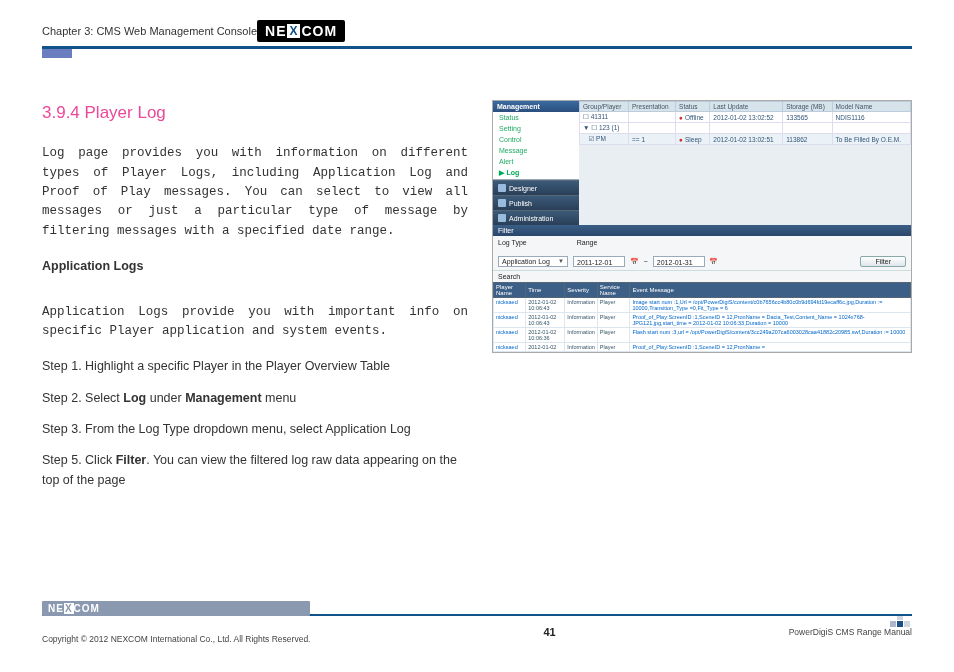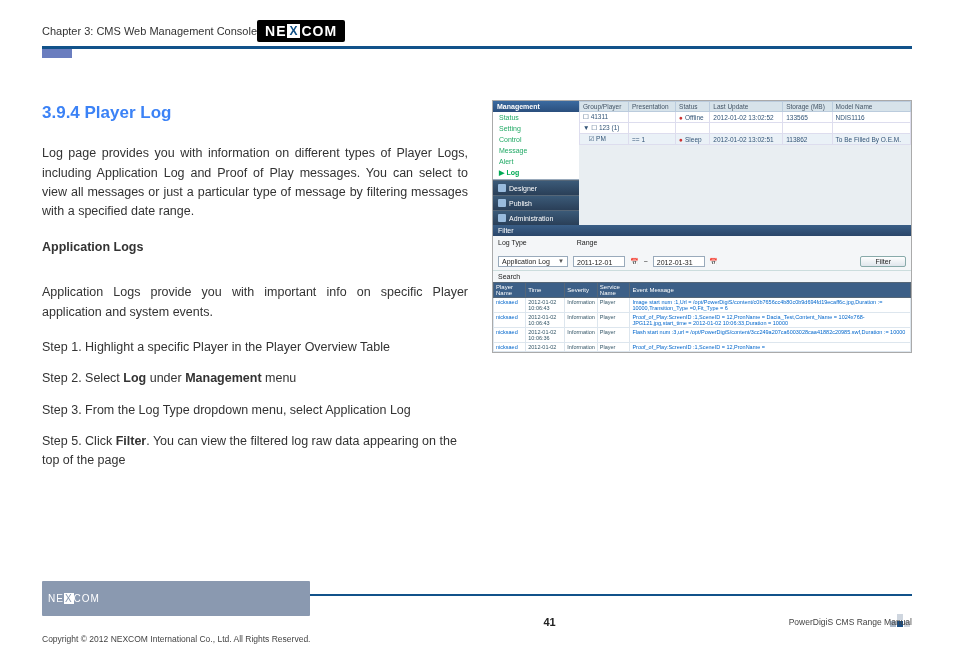--- a/index.html
+++ b/index.html
@@ -30,22 +30,22 @@
     font-size: 14px;
     padding: 3px 8px;
     letter-spacing: 1px;
     border-radius: 2px;
   }
   .logo .x { background:#fff; color:#0f4f85; padding:0 2px; margin:0 1px; font-size:12px; }
   .tab-mark { width: 30px; height: 9px; background: #6a7dbf; margin-top: 0; }
   .body-row { display: flex; gap: 24px; margin-top: 42px; }
   .col-left { width: 430px; font-size: 12.5px; line-height: 1.55; color: #333; }
   .col-right { width: 420px; }
-  h2.title { font-size: 17px; font-weight: 700; margin-bottom: 18px; color:#3b82f6; }
-  .para { text-align: justify; margin-bottom: 16px; }
+  h2.title { font-size: 17px; font-weight: 400; margin-bottom: 18px; color:#ec4899; }
+  .para { text-align: justify; margin-bottom: 16px; font-family: Liberation Mono, monospace; }
   .subhead { font-weight: 700; margin-bottom: 26px; font-size:12.5px; }
   .step { margin-bottom: 12px; }
   .step b { font-weight: 700; }
 
   
   .shot {
     width: 420px;
     border: 1px solid #aaa;
     font-size: 7px;
     color: #222;
@@ -104,22 +104,22 @@
 
   
   .ftr {
     position:absolute; left:42px; right:42px; bottom:28px;
     border-top:2px solid #11528a;
     display:flex; justify-content:space-between; align-items:center;
     padding-top:3px;
     font-size:8.5px; color:#444;
   }
   .ftr .flogo {
-    background:#8a99b0; color:#fff; font-weight:400; font-size:10px;
-    padding:12px 6px; letter-spacing:1px; border-radius:1px;
+    background:#8a99b0; color:#fff; font-weight:700; font-size:10px;
+    padding:2px 6px; letter-spacing:1px; border-radius:1px;
     position:relative; top:-18px;
   }
   .ftr-center { font-weight:700; font-size:11px; color:#222;}
   .deco {
     position:absolute; right:42px; bottom:44px;
     width:22px; height:14px;
   }
   .deco span { position:absolute; width:6px; height:6px; }
   .deco .a{ left:7px; top:0; background:#cfd6df;}
   .deco .b{ left:0; top:7px; background:#aab8c8;}

